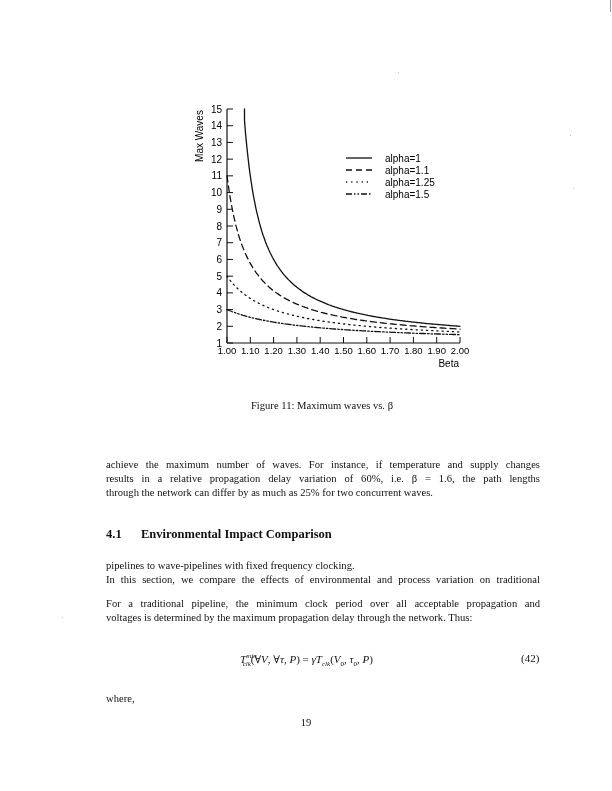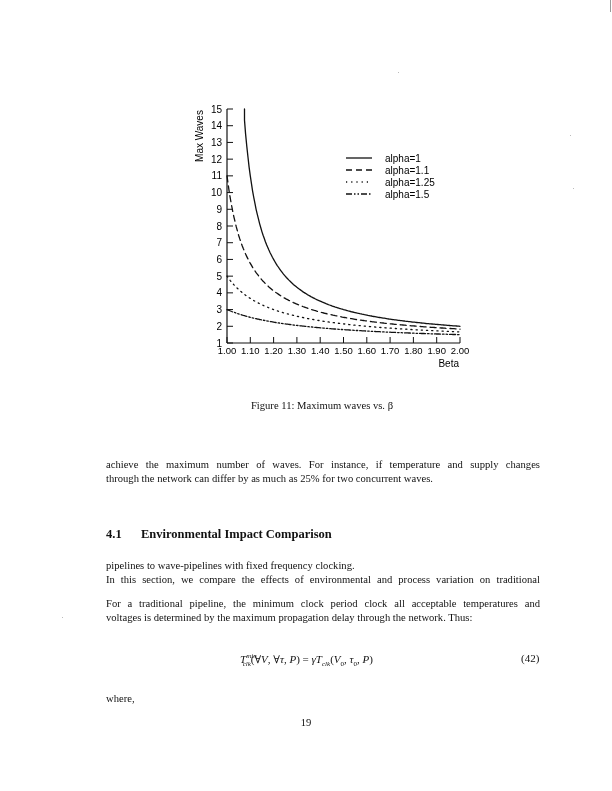--- a/index.html
+++ b/index.html
@@ -95,34 +95,35 @@
       <text x="385" y="197.5" font-size="10">alpha=1.5</text>
     </g>
   <text id="ylabel" transform="translate(203,136) rotate(-90)" text-anchor="middle" font-size="10">Max Waves</text>
   <text id="xlabel" x="459" y="367" text-anchor="end" font-size="10">Beta</text>
 </svg>
 
 <div class="caption">Figure 11: Maximum waves vs. β</div>
 
 <div class="para" style="top:458px;">
   <span class="line">achieve the maximum number of waves. For instance, if temperature and supply changes</span>
+  <span class="line">results in a relative propagation delay variation of 60%, i.e.  β = 1.6, the path lengths</span>
   <span class="line last">through the network can differ by as much as 25% for two concurrent waves.</span>
 </div>
 
 <div class="heading">
   <span class="num">4.1</span><span>Environmental Impact Comparison</span>
 </div>
 
 <div class="para" style="top:559px;">
   <span class="line last">pipelines to wave-pipelines with fixed frequency clocking.</span>
   <span class="line">In this section, we compare the effects of environmental and process variation on traditional</span>
 </div>
 
 <div class="para" style="top:597px;">
-  <span class="line">For a traditional pipeline, the minimum clock period clock all acceptable temperatures and</span>
+  <span class="line">For a traditional pipeline, the minimum clock period over all acceptable propagation and</span>
   <span class="line last">voltages is determined by the maximum propagation delay through the network. Thus:</span>
 </div>
 
 <div class="eq">
   <span>T</span><sup style="font-size:7px">min</sup><sub style="font-size:7px;margin-left:-14px">clk</sub><span style="font-style:normal">(∀</span>V<span style="font-style:normal">, ∀</span>τ<span style="font-style:normal">, </span>P<span style="font-style:normal">) = </span>γT<sub style="font-size:7px">clk</sub><span style="font-style:normal">(</span>V<sub style="font-size:7px;font-style:normal">0</sub><span style="font-style:normal">, </span>τ<sub style="font-size:7px;font-style:normal">0</sub><span style="font-style:normal">, </span>P<span style="font-style:normal">)</span>
 </div>
 <div class="eqnum">(42)</div>
 
 <div class="para" style="top:692px;">where,</div>
 

